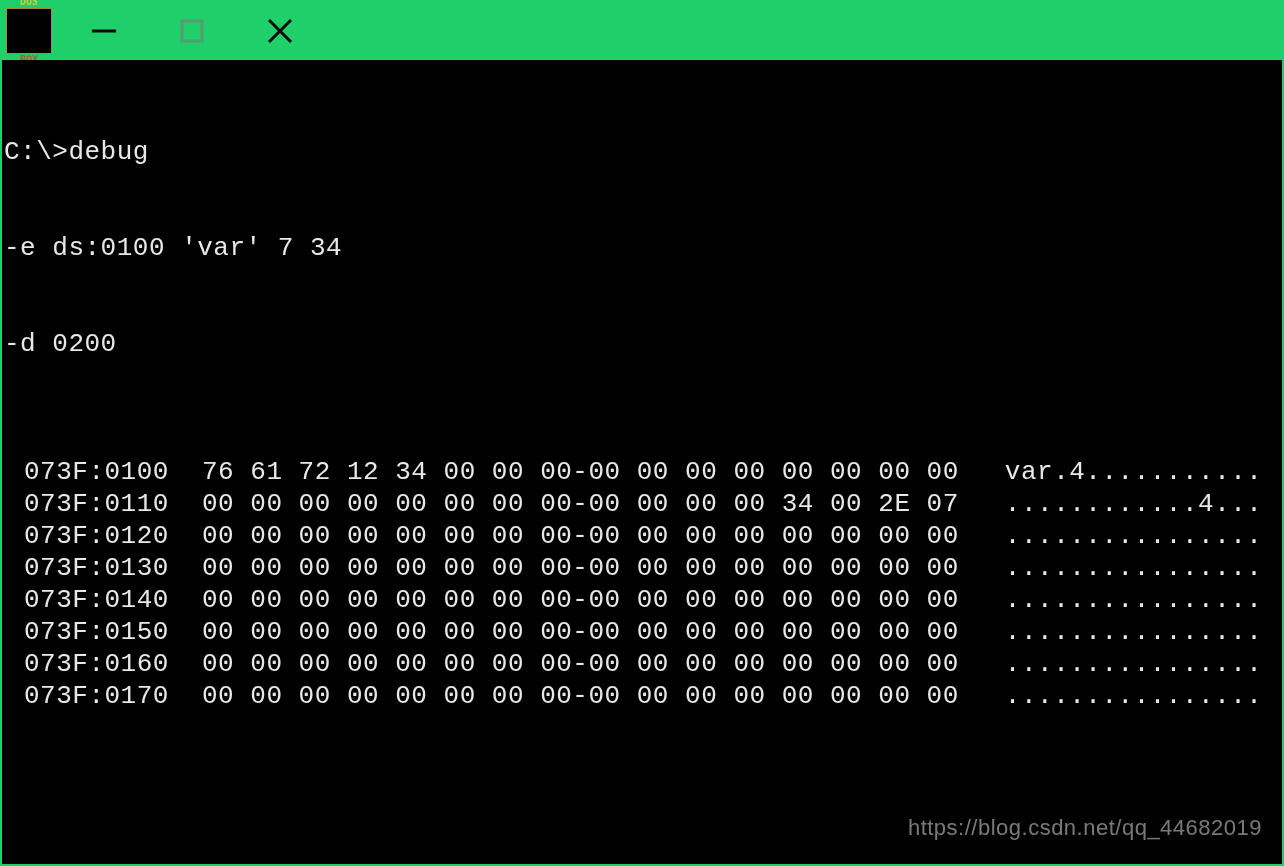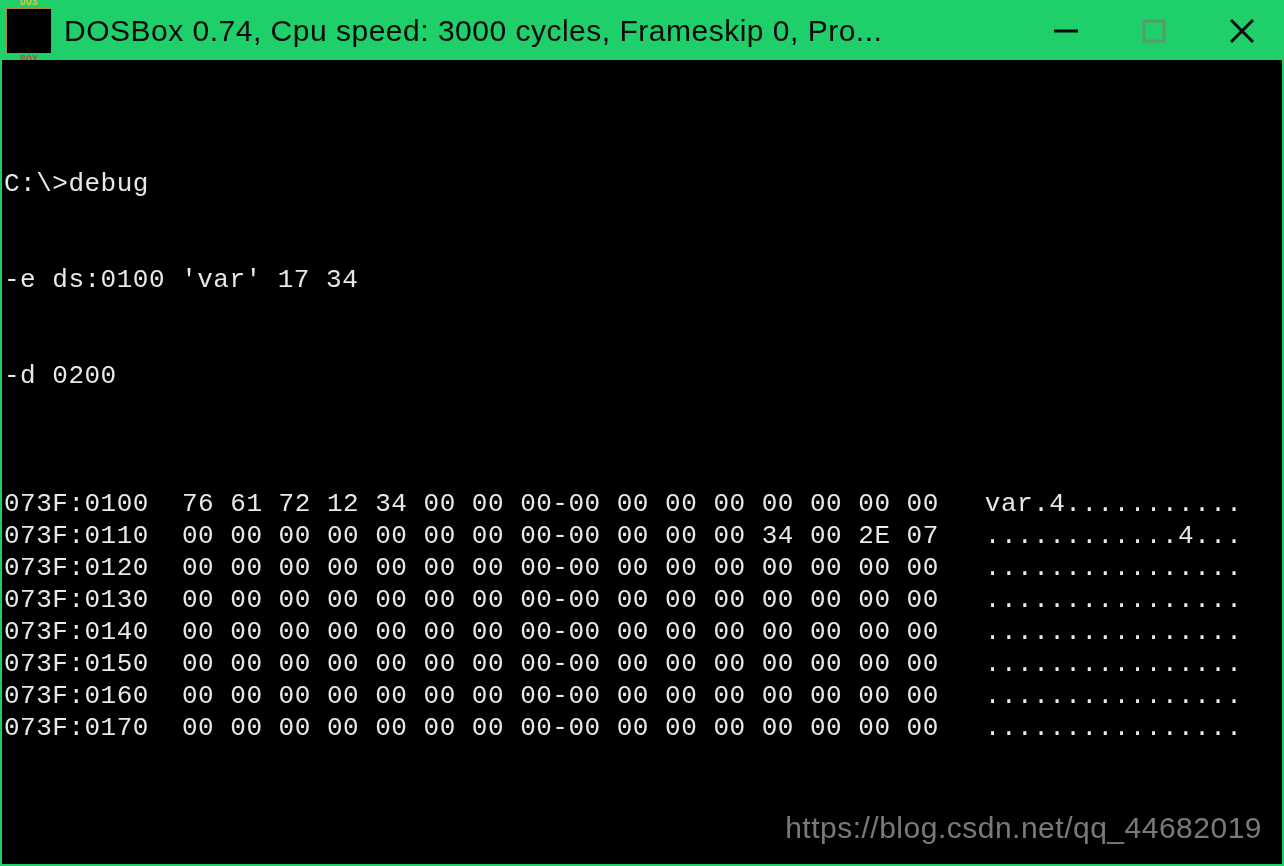--- a/index.html
+++ b/index.html
@@ -70,29 +70,30 @@
   }
   .titlebar .win-btn svg { display: block; }
 
   .terminal {
     flex: 1;
     background: #000;
     color: #e8e8e8;
     font-family: "Courier New", monospace;
     font-size: 26px;
     line-height: 32px;
-    padding: 44px 2px 2px 2px;
+    padding: 12px 2px 2px 2px;
     box-sizing: border-box;
     white-space: pre;
     overflow: hidden;
     letter-spacing: 0.5px;
     position: relative;
   }
   .terminal .line {
     display: flex;
+    margin-left: 20px;
   }
   .terminal .addr {
     width: 150px;
     flex: 0 0 150px;
   }
   .terminal .hex {
     flex: 0 0 auto;
     padding-left: 28px;
     font-family: Liberation Mono, monospace;
   }
@@ -101,35 +102,34 @@
   }
   .terminal .simple {
     white-space: pre;
   }
   .watermark {
     position: absolute;
     right: 20px;
     bottom: 20px;
     color: rgba(220,220,220,0.55);
     font-family: sans-serif;
-    font-size: 30px;
+    font-size: 22px;
     letter-spacing: 0.5px;
     pointer-events: none;
   }
 </style>
 </head>
 <body>
 
 <div class="window">
   <div class="titlebar">
     <div class="app-icon">
       <span class="t1">DOS</span>
       <span class="t2">BOX</span>
     </div>
-    <div class="title-text">DOSBox 0.74, Cpu speed:    3000 cycles, Frameskip  0, Pro...</div>
     <div class="win-controls">
       <div class="win-btn">
         <svg width="28" height="28" viewBox="0 0 28 28">
             <line x1="2" y1="14" x2="26" y2="14" stroke="#0a0a0a" stroke-width="3"></line>
           </svg>
       </div>
       <div class="win-btn">
         <svg width="26" height="26" viewBox="0 0 26 26">
             <rect x="3" y="3" width="20" height="20" fill="none" stroke="#5a9a6f" stroke-width="3"></rect>
           </svg>
@@ -138,21 +138,21 @@
         <svg width="30" height="30" viewBox="0 0 30 30">
             <line x1="4" y1="4" x2="26" y2="26" stroke="#0a0a0a" stroke-width="3"></line>
             <line x1="26" y1="4" x2="4" y2="26" stroke="#0a0a0a" stroke-width="3"></line>
           </svg>
       </div>
     </div>
   </div>
 
   <div class="terminal">
     <div class="simple">C:\&gt;debug</div>
-    <div class="simple">-e ds:0100 'var' 17 34</div>
+    <div class="simple">-e ds:0100 'var' 7 34</div>
     <div class="simple">-d 0200</div>
 
     <div id="dump1"><div class="line"><span class="addr">073F:0100</span><span class="hex">76 61 72 12 34 00 00 00-00 00 00 00 00 00 00 00</span><span class="ascii">var.4...........</span></div><div class="line"><span class="addr">073F:0110</span><span class="hex">00 00 00 00 00 00 00 00-00 00 00 00 34 00 2E 07</span><span class="ascii">............4...</span></div><div class="line"><span class="addr">073F:0120</span><span class="hex">00 00 00 00 00 00 00 00-00 00 00 00 00 00 00 00</span><span class="ascii">................</span></div><div class="line"><span class="addr">073F:0130</span><span class="hex">00 00 00 00 00 00 00 00-00 00 00 00 00 00 00 00</span><span class="ascii">................</span></div><div class="line"><span class="addr">073F:0140</span><span class="hex">00 00 00 00 00 00 00 00-00 00 00 00 00 00 00 00</span><span class="ascii">................</span></div><div class="line"><span class="addr">073F:0150</span><span class="hex">00 00 00 00 00 00 00 00-00 00 00 00 00 00 00 00</span><span class="ascii">................</span></div><div class="line"><span class="addr">073F:0160</span><span class="hex">00 00 00 00 00 00 00 00-00 00 00 00 00 00 00 00</span><span class="ascii">................</span></div><div class="line"><span class="addr">073F:0170</span><span class="hex">00 00 00 00 00 00 00 00-00 00 00 00 00 00 00 00</span><span class="ascii">................</span></div></div>
 
     
     
     
 
     
 

